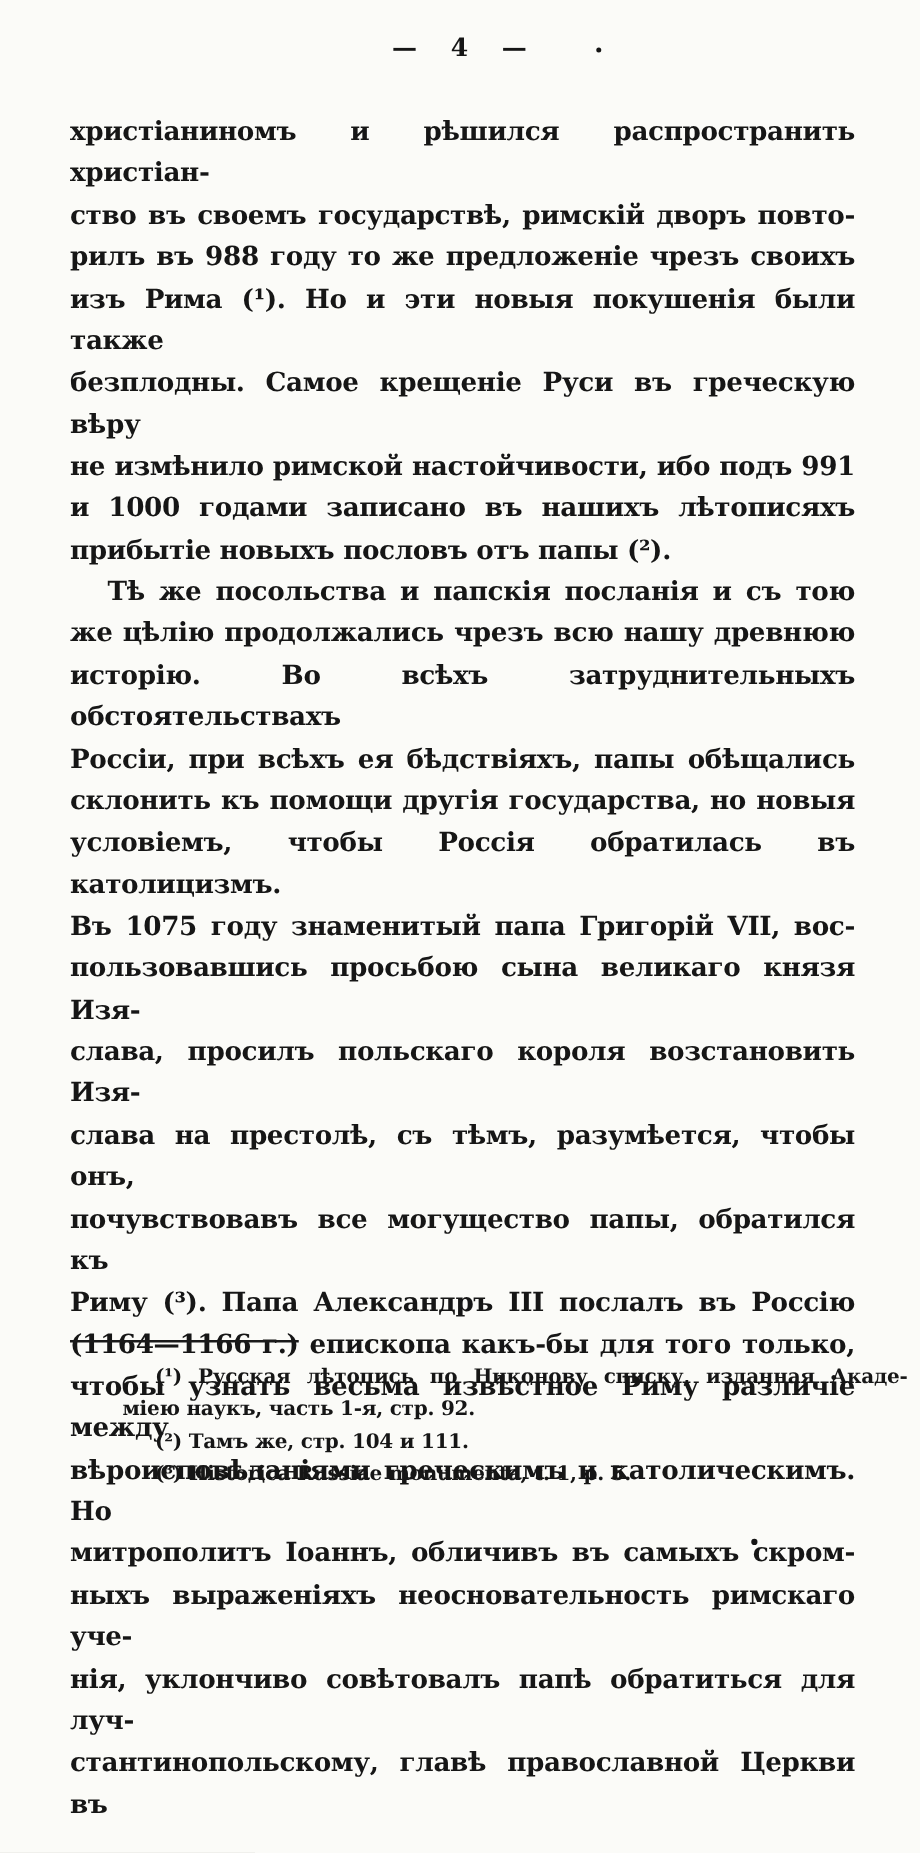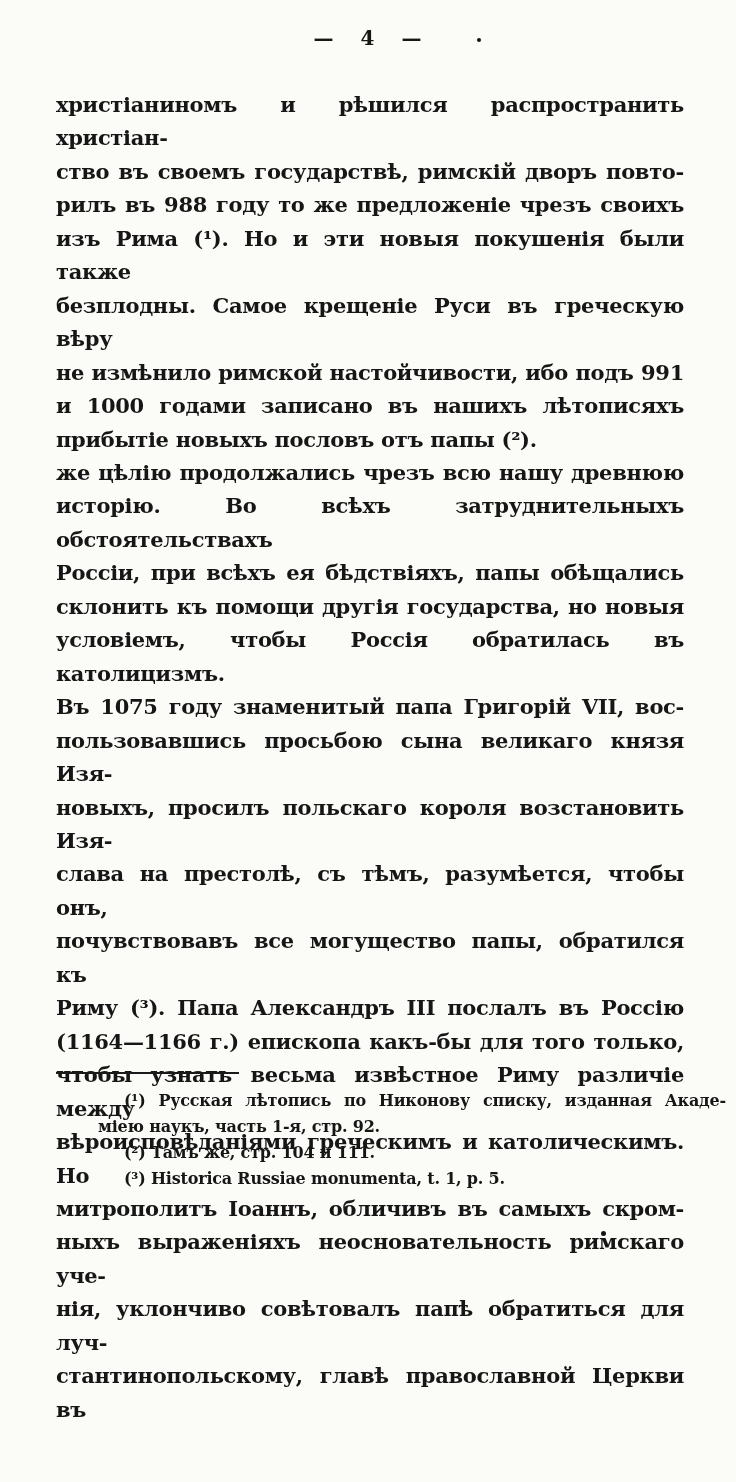--- a/index.html
+++ b/index.html
@@ -59,28 +59,29 @@
 
     <div class="line">христіаниномъ и рѣшился распространить христіан-</div>
     <div class="line">ство въ своемъ государствѣ, римскій дворъ повто-</div>
     <div class="line">рилъ въ 988 году то же предложеніе чрезъ своихъ</div>
     <div class="line">изъ Рима (¹). Но и эти новыя покушенія были также</div>
     <div class="line">безплодны. Самое крещеніе Руси въ греческую вѣру</div>
     <div class="line">не измѣнило римской настойчивости, ибо подъ 991</div>
     <div class="line">и 1000 годами записано въ нашихъ лѣтописяхъ</div>
     <div class="line endleft">прибытіе новыхъ пословъ отъ папы (²).</div>
 
+    <div class="line indent">Тѣ же посольства и папскія посланія и съ тою</div>
     <div class="line">же цѣлію продолжались чрезъ всю нашу древнюю</div>
     <div class="line">исторію. Во всѣхъ затруднительныхъ обстоятельствахъ</div>
     <div class="line">Россіи, при всѣхъ ея бѣдствіяхъ, папы обѣщались</div>
     <div class="line">склонить къ помощи другія государства, но новыя</div>
     <div class="line">условіемъ, чтобы Россія обратилась въ католицизмъ.</div>
     <div class="line">Въ 1075 году знаменитый папа Григорій VII, вос-</div>
     <div class="line">пользовавшись просьбою сына великаго князя Изя-</div>
-    <div class="line">новыхъ, просилъ польскаго короля возстановить Изя-</div>
+    <div class="line">слава, просилъ польскаго короля возстановить Изя-</div>
     <div class="line">слава на престолѣ, съ тѣмъ, разумѣется, чтобы онъ,</div>
     <div class="line">почувствовавъ все могущество папы, обратился къ</div>
     <div class="line">Риму (³). Папа Александръ III послалъ въ Россію</div>
     <div class="line">(1164—1166 г.) епископа какъ-бы для того только,</div>
     <div class="line">чтобы узнать весьма извѣстное Риму различіе между</div>
     <div class="line">вѣроисповѣданіями греческимъ и католическимъ. Но</div>
     <div class="line">митрополитъ Іоаннъ, обличивъ въ самыхъ скром-</div>
     <div class="line">ныхъ выраженіяхъ неосновательность римскаго уче-</div>
     <div class="line">нія, уклончиво совѣтовалъ папѣ обратиться для луч-</div>
     <div class="line">стантинопольскому, главѣ православной Церкви въ</div>

